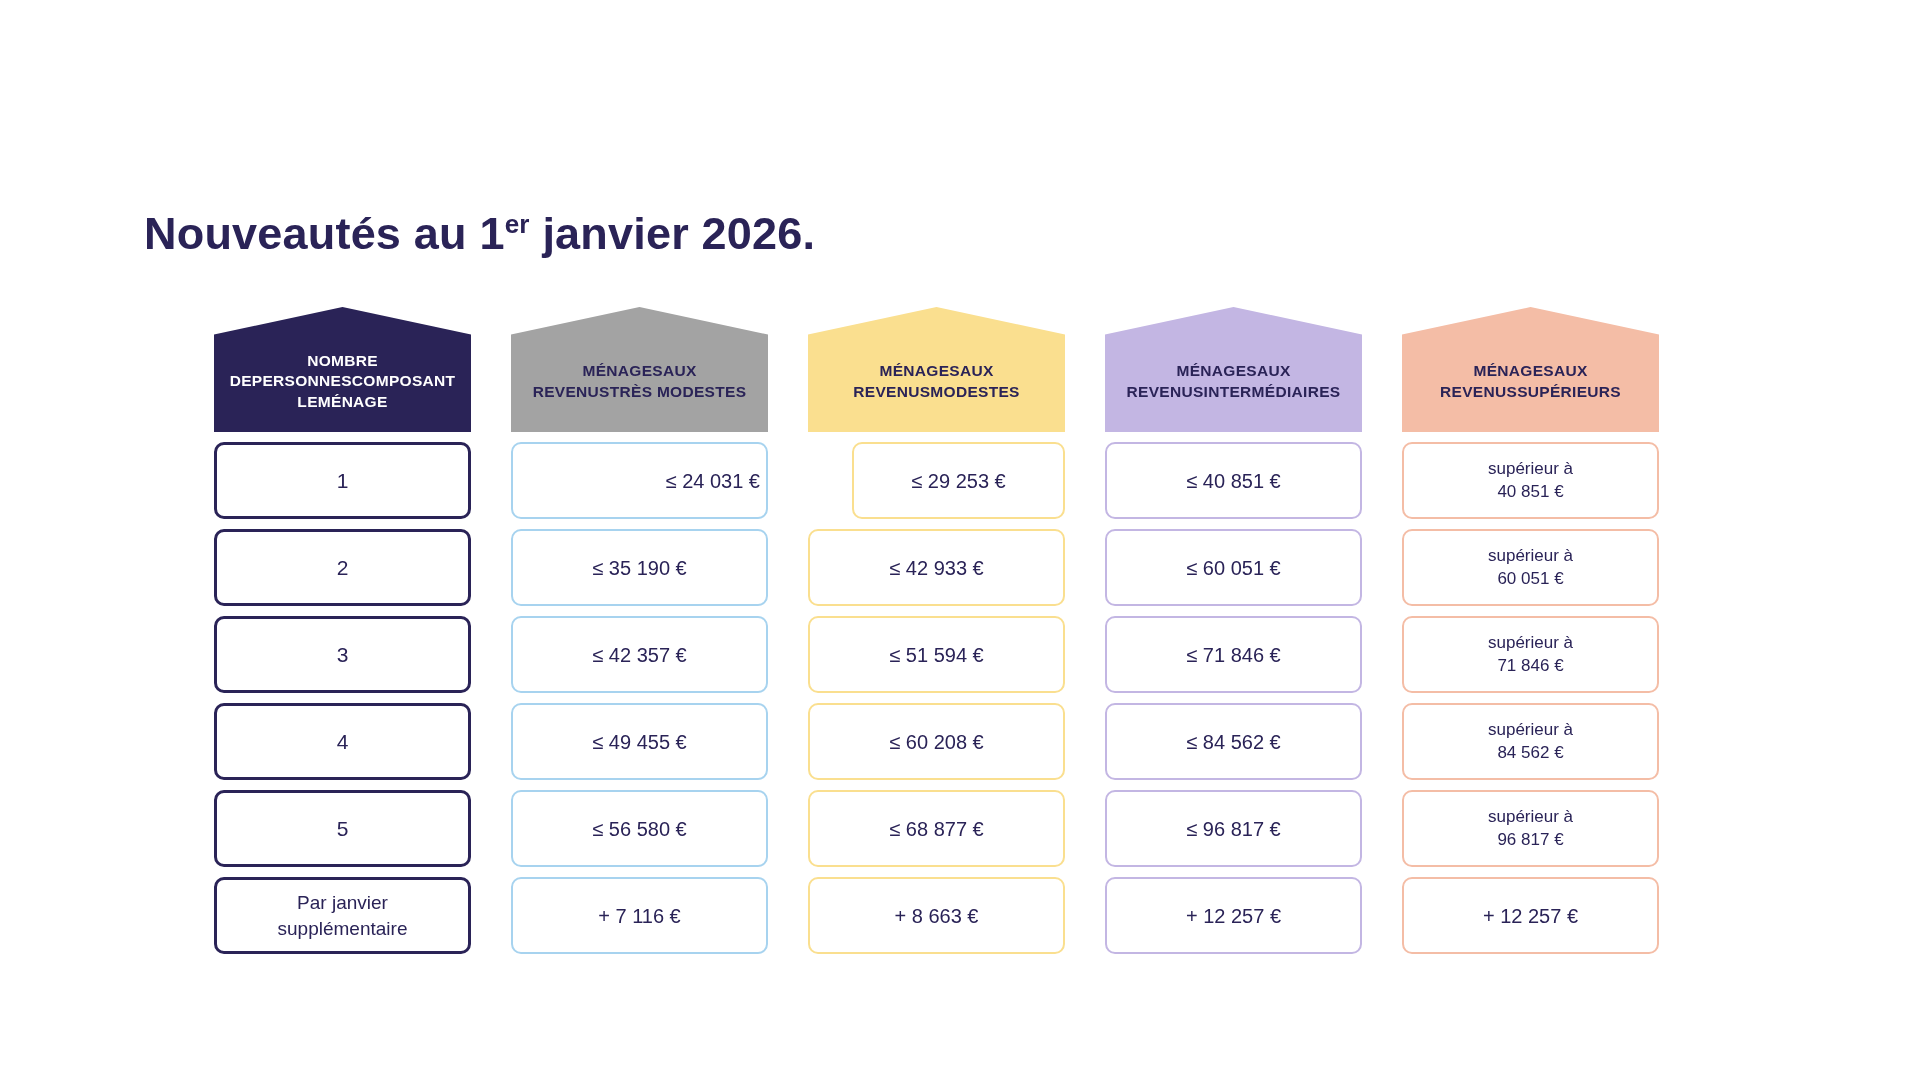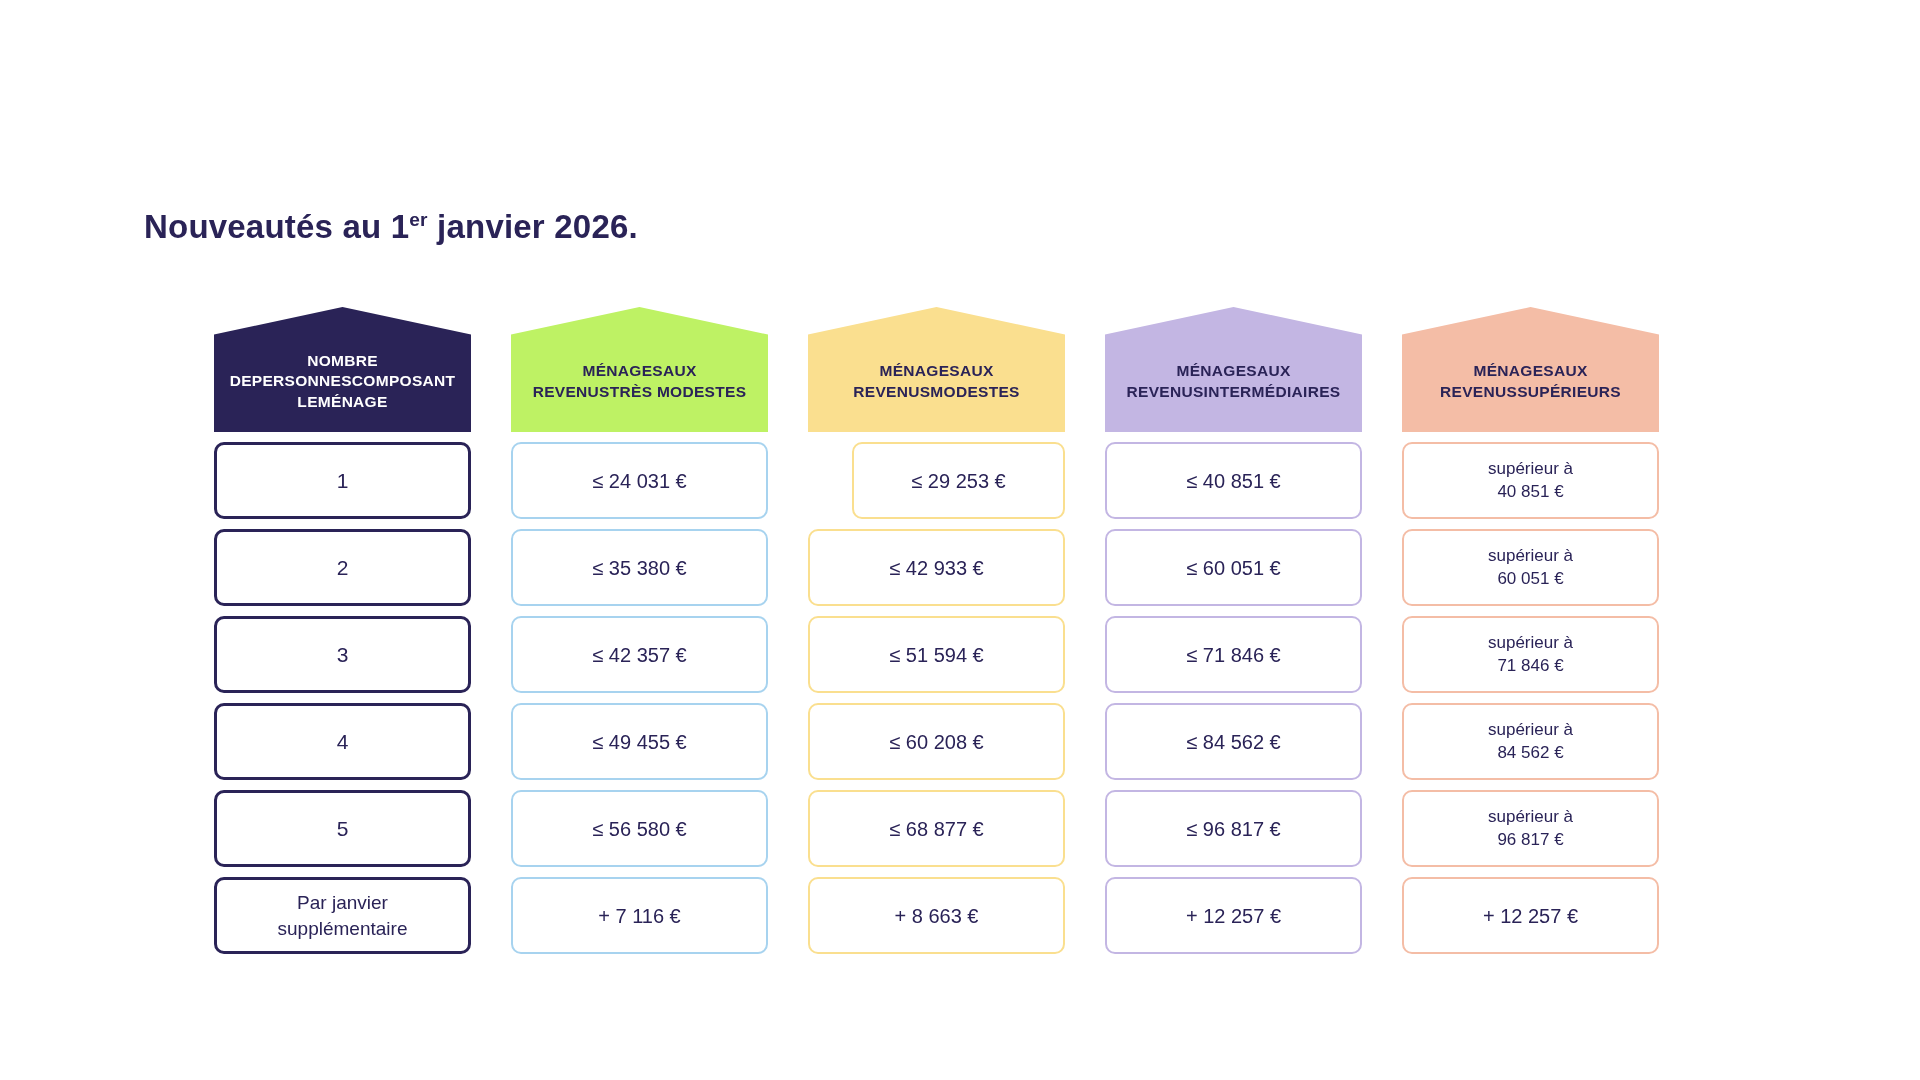--- a/index.html
+++ b/index.html
@@ -19,21 +19,21 @@
     width: 1920px;
     height: 1080px;
     background: #ffffff;
   }
 
   
   .title {
     position: absolute;
     left: 144px;
     top: 208px;
-    font-size: 33px;
+    font-size: 45px;
     font-weight: bold;
     color: #2a2357;
     letter-spacing: 0.2px;
     white-space: nowrap;
   }
   .title sup {
     font-size: 0.58em;
     vertical-align: super;
     font-weight: bold;
   }
@@ -148,31 +148,31 @@
           </div>
         </div>
         <div class="cell small" style="border-color: rgb(42, 35, 87);">
           <div>
             <span class="twoline">Par janvier</span>
             <span class="twoline">supplémentaire</span>
           </div>
         </div>
       </div>
       <div class="column">
-        <div class="head" style="background: #bef264;">
+        <div class="head" style="background: #a3a3a3;">
           <div class="head-text"><span class="twoline">MÉNAGES</span><span class="twoline">AUX REVENUS</span><span class="twoline">TRÈS MODESTES</span></div>
         </div>
-        <div class="cell" style="border-color: rgb(167, 211, 239);">
+        <div class="cell" style="border-color: rgb(167, 211, 239); justify-content: flex-end;">
           <div>
             <span class="twoline">≤ 24 031 €</span>
           </div>
         </div>
         <div class="cell" style="border-color: rgb(167, 211, 239);">
           <div>
-            <span class="twoline">≤ 35 380 €</span>
+            <span class="twoline">≤ 35 190 €</span>
           </div>
         </div>
         <div class="cell" style="border-color: rgb(167, 211, 239);">
           <div>
             <span class="twoline">≤ 42 357 €</span>
           </div>
         </div>
         <div class="cell" style="border-color: rgb(167, 211, 239);">
           <div>
             <span class="twoline">≤ 49 455 €</span>

